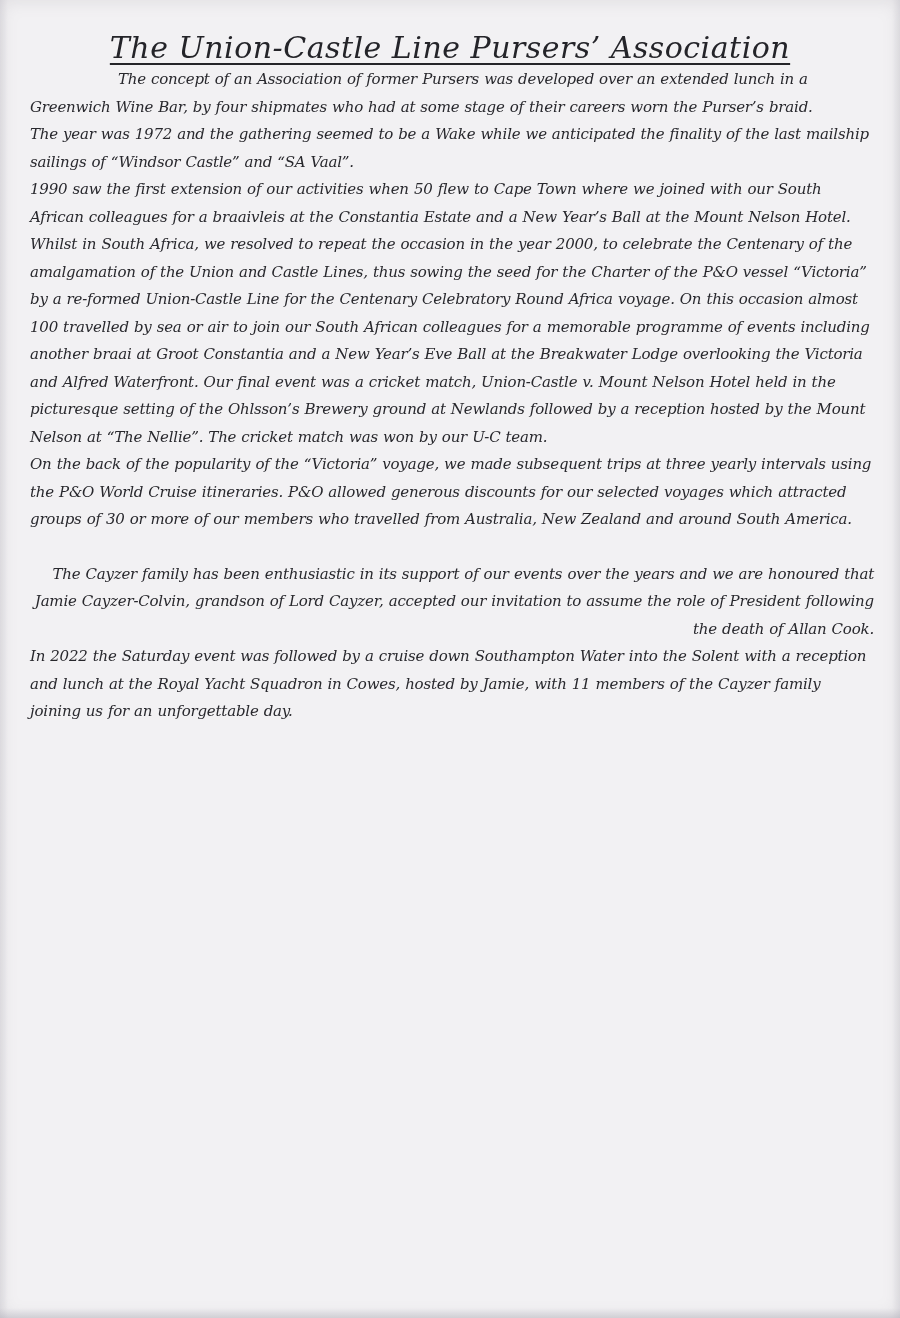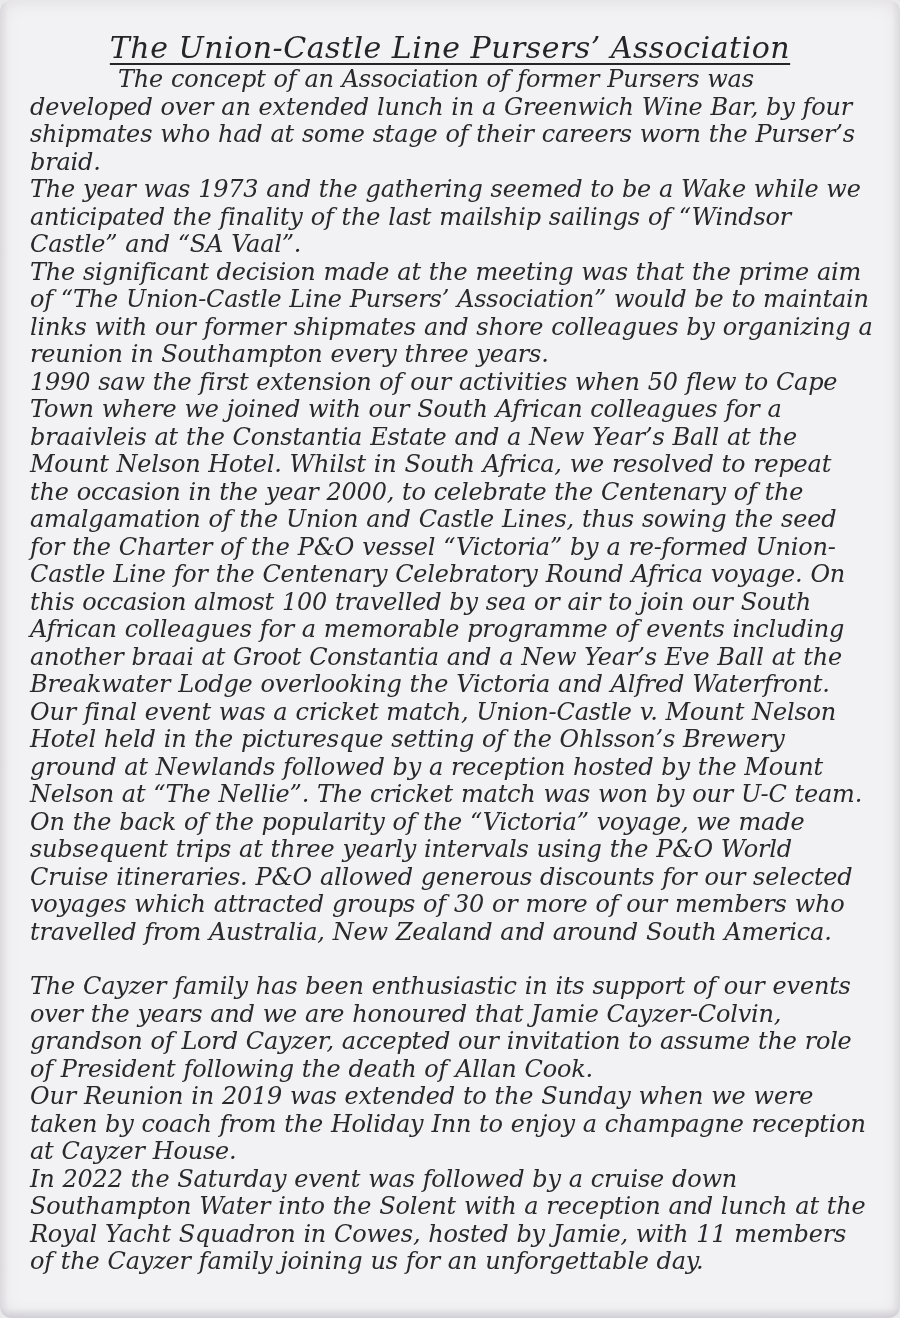--- a/index.html
+++ b/index.html
@@ -11,21 +11,20 @@
     position: relative;
     width: 900px;
     height: 1318px;
     margin: 0 auto;
     background: #f2f1f3;
     overflow: hidden;
     box-shadow: inset 0 0 18px rgba(120,118,130,0.18);
     font-family: "DejaVu Serif", serif;
     font-style: italic;
     color: #28282d;
-    border-radius: 12px;
   }
   .doc-title {
     position: absolute;
     top: 10px;
     left: 0;
     right: 0;
     text-align: center;
     font-size: 30px;
     font-weight: 500;
     letter-spacing: 0.5px;
@@ -35,30 +34,31 @@
     color: #242429;
   }
   .doc-body {
     position: absolute;
     top: 66px;
     left: 30px;
     width: 844px;
   }
   .doc-body p {
     margin: 0;
-    font-size: 24px;
+    font-size: 15px;
     line-height: 27.5px;
     letter-spacing: -0.2px;
     word-spacing: 0.5px;
   }
   .doc-body p.indent-first {
     text-indent: 88px;
   }
   .doc-body p.gap-before {
     margin-top: 27px;
+    text-align: right;
   }
   .scan-edge-shadow {
     position: absolute;
     left: 0;
     right: 0;
     bottom: 0;
     height: 10px;
     background: linear-gradient(to bottom, rgba(190,188,196,0) 0%, rgba(165,163,175,0.35) 100%);
     pointer-events: none;
   }
@@ -78,26 +78,24 @@
   }
 </style>
 </head>
 <body>
 
 <div class="page">
   <h1 class="doc-title">The Union-Castle Line Pursers’ Association</h1>
 
   <div class="doc-body">
     <p class="indent-first">The concept of an Association of former Pursers was developed over an extended lunch in a Greenwich Wine Bar, by four shipmates who had at some stage of their careers worn the Purser’s braid.</p>
-    <p>The year was 1973 and the gathering seemed to be a Wake while we anticipated the finality of the last mailship sailings of “Windsor Castle” and “SA Vaal”.</p>
-    <p>The significant decision made at the meeting was that the prime aim of “The Union-Castle Line Pursers’ Association” would be to maintain links with our former shipmates and shore colleagues by organizing a reunion in Southampton every three years.</p>
+    <p>The year was 1972 and the gathering seemed to be a Wake while we anticipated the finality of the last mailship sailings of “Windsor Castle” and “SA Vaal”.</p>
     <p>1990 saw the first extension of our activities when 50 flew to Cape Town where we joined with our South African colleagues for a braaivleis at the Constantia Estate and a New Year’s Ball at the Mount Nelson Hotel. Whilst in South Africa, we resolved to repeat the occasion in the year 2000, to celebrate the Centenary of the amalgamation of the Union and Castle Lines, thus sowing the seed for the Charter of the P&amp;O vessel “Victoria” by a re-formed Union-Castle Line for the Centenary Celebratory Round Africa voyage.  On this occasion almost 100 travelled by sea or air to join our South African colleagues for a memorable programme of events including another braai at Groot Constantia and a New Year’s Eve Ball at the Breakwater Lodge overlooking the Victoria and Alfred Waterfront. Our final event was a cricket match, Union-Castle v. Mount Nelson Hotel held in the picturesque setting of the Ohlsson’s Brewery ground at Newlands followed by a reception hosted by the Mount Nelson at “The Nellie”.  The cricket match was won by our U-C team.</p>
     <p>On the back of the popularity of the “Victoria” voyage, we made subsequent trips at three yearly intervals using the P&amp;O World Cruise itineraries. P&amp;O allowed generous discounts for our selected voyages which attracted groups of 30 or more of our members who travelled from Australia, New Zealand and around South America.</p>
     <p class="gap-before">The Cayzer family has been enthusiastic in its support of our events over the years and we are honoured that Jamie Cayzer-Colvin, grandson of Lord Cayzer, accepted our invitation to assume the role of President following the death of Allan Cook.</p>
-    <p>Our Reunion in 2019 was extended to the Sunday when we were taken by coach from the Holiday Inn to enjoy a champagne reception at Cayzer House.</p>
     <p>In 2022 the Saturday event was followed by a cruise down Southampton Water into the Solent with a reception and lunch at the Royal Yacht Squadron in Cowes, hosted by Jamie, with 11 members of the Cayzer family joining us for an unforgettable day.</p>
 
   </div>
 
   <div class="scan-edge-left"></div>
   <div class="scan-edge-right"></div>
   <div class="scan-edge-shadow"></div>
 </div>
 
 </body></html>

